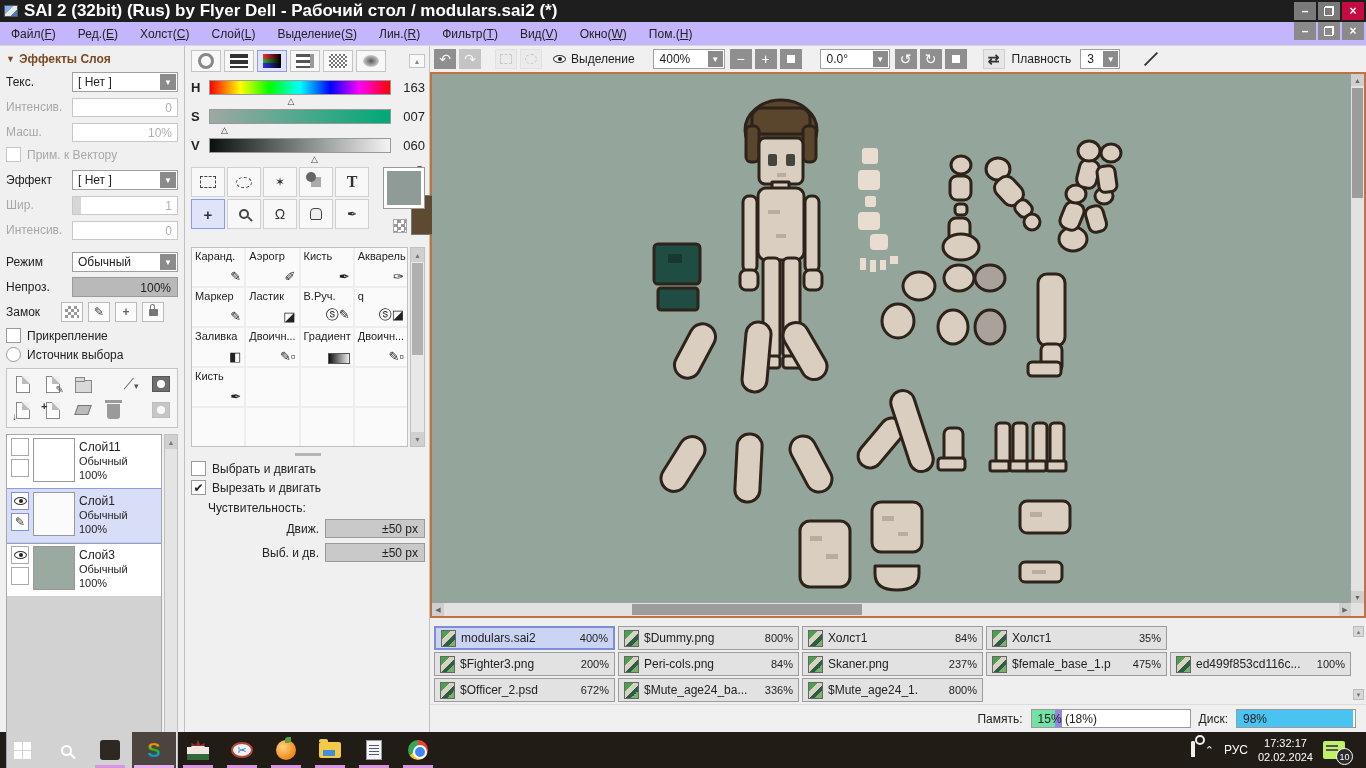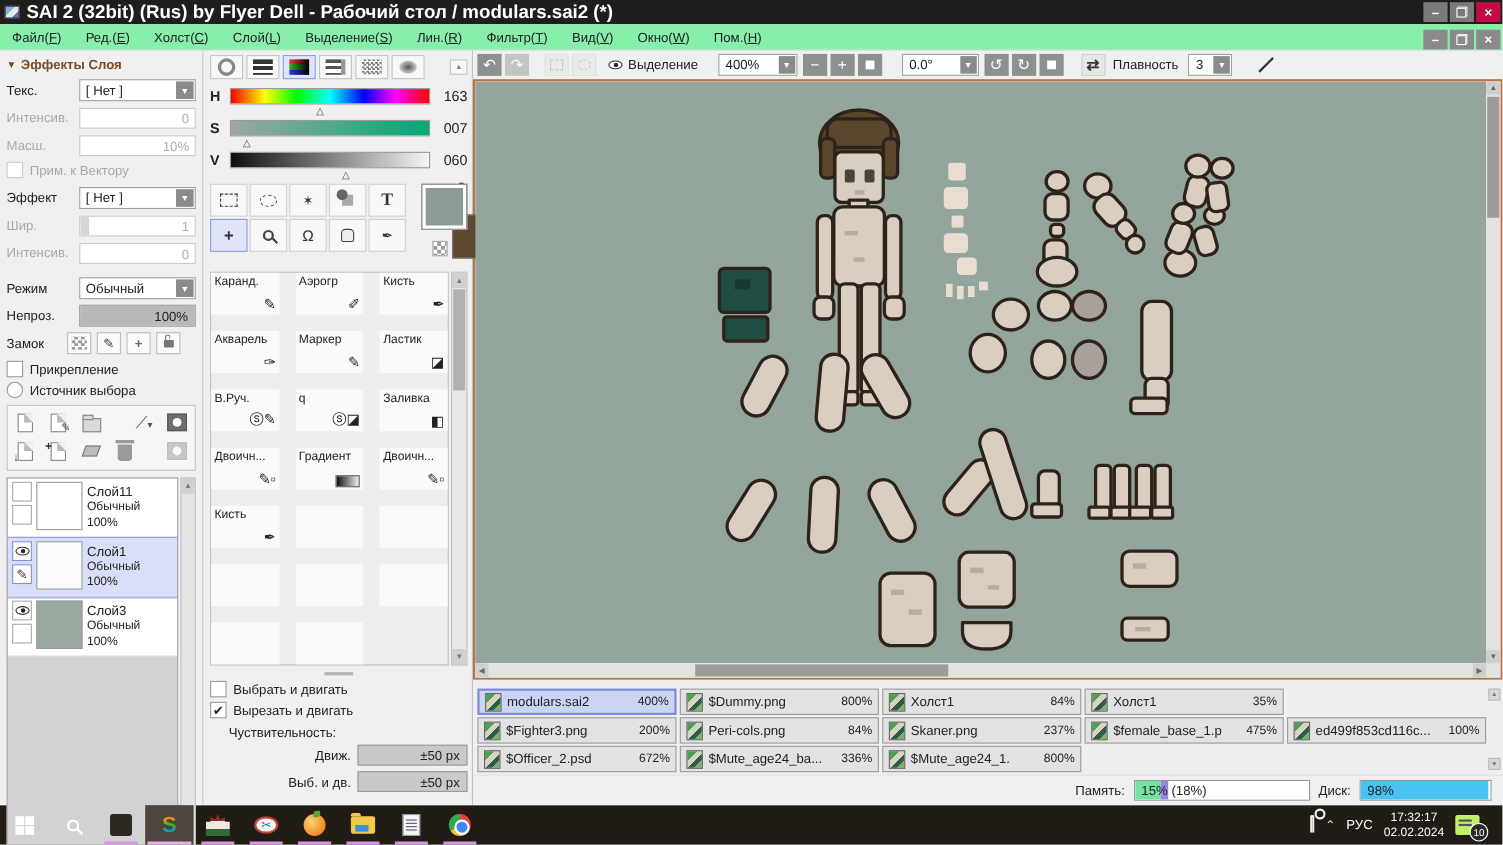--- a/index.html
+++ b/index.html
@@ -10,21 +10,21 @@
   .titlebar .appicon { width:14px; height:12px; background:linear-gradient(135deg,#7fb2e8 0 40%,#e8e8e8 40% 70%,#4a7ab8 70%); margin-right:6px; border:1px solid #555; }
   .titlebar .title { font-weight:bold; font-size:17px; flex:1; white-space:nowrap; overflow:hidden; }
   .winbtns { display:flex; gap:2px; margin-right:2px; }
   .winbtn { width:22px; height:18px; display:flex; align-items:center; justify-content:center; background:#7a7a7a; color:#fff; font-size:12px; font-weight:bold; cursor:default; }
   .winbtn.close { background:#c40b42; }
   .i-restore { position:relative; width:10px; height:10px; }
   .i-restore::before { content:""; position:absolute; right:0; top:0; width:7px; height:7px; border:1.5px solid #fff; }
   .i-restore::after { content:""; position:absolute; left:0; bottom:0; width:7px; height:7px; border:1.5px solid #fff; background:#7a7a7a; }
 
   
-  .menubar { height:24px; background:#86efac; display:flex; align-items:flex-end; border-bottom:1px solid #d8d8d8; }
+  .menubar { height:24px; background:#c4b5fd; display:flex; align-items:flex-start; border-bottom:1px solid #d8d8d8; }
   .menubar ul { list-style:none; display:flex; height:100%; align-items:center; }
   .menubar li { padding:0 11px; cursor:default; white-space:nowrap; }
   .menubar .winbtns .winbtn { background:#8a8a8a; height:18px; }
   .menubar .i-restore::after { background:#8a8a8a; }
 
   
   .main { display:flex; height:686px; }
   .left-panel  { width:185px; border-right:1px solid #c0c0c0; background:#f0f0f0; padding:4px 6px 0 6px; position:relative; }
   .mid-panel   { width:245px; border-right:1px solid #c0c0c0; background:#f0f0f0; padding:4px 4px 0 6px; position:relative; }
   .right-area  { width:936px; display:flex; flex-direction:column; }
@@ -113,21 +113,21 @@
   .i-zoom { width:10px; height:10px; border:2px solid #444; border-radius:50%; position:relative; }
   .i-zoom::before { content:""; position:absolute; width:6px; height:2px; background:#444; transform:rotate(45deg); right:-6px; bottom:-3px; }
   .i-hand { width:12px; height:12px; background:#eee; border:1px solid #444; border-radius:4px 4px 2px 2px; }
   .swatches { position:relative; width:72px; height:72px; margin-left:14px; }
   .fg-swatch { position:absolute; left:0; top:0; width:42px; height:42px; border:1px solid #999; box-shadow:0 0 0 3px #fff inset; z-index:2; }
   .bg-swatch { position:absolute; left:28px; top:28px; width:40px; height:40px; border:1px solid #777; }
   .swap-ic { position:absolute; right:0; top:-4px; font-size:14px; color:#222; transform:rotate(-45deg); }
   .mini-checker { position:absolute; left:10px; top:52px; width:14px; height:14px; background:repeating-conic-gradient(#999 0 25%,#fff 0 50%); background-size:7px 7px; border:1px solid #aaa; z-index:3; }
 
   .brush-wrap { display:flex; margin-bottom:4px; }
-  .brush-grid { flex:1; display:grid; grid-template-columns:repeat(3,1fr); grid-auto-rows:38px; border:1px solid #c0c0c0; background:#eee; gap:15px; }
+  .brush-grid { flex:1; display:grid; grid-template-columns:repeat(4,1fr); grid-auto-rows:38px; border:1px solid #c0c0c0; background:#eee; gap:2px; }
   .brush-cell { background:#fafafa; position:relative; padding:2px 3px; font-size:11px; overflow:hidden; }
   .brush-cell .bicon { position:absolute; right:3px; bottom:2px; font-size:13px; color:#222; }
   .brush-cell .bicon.grad { width:22px; height:11px; background:linear-gradient(90deg,#111,#eee); border:1px solid #555; }
   .brush-scroll { width:15px; margin-left:2px; border:1px solid #c0c0c0; background:#e8e8e8; display:flex; flex-direction:column; }
   .brush-scroll .arr { height:14px; background:#d0d0d0; color:#777; font-size:7px; display:flex; align-items:center; justify-content:center; }
   .brush-scroll .thumb { flex:0 0 92px; background:#b0b0b0; margin:1px; }
   .splitter { height:6px; display:flex; align-items:center; justify-content:center; }
   .splitter div { width:26px; height:3px; background:#b5b5b5; }
   .sens-label { margin:6px 0 4px 17px; }
   .sens-row { display:flex; align-items:center; justify-content:flex-end; gap:6px; margin-bottom:5px; }

